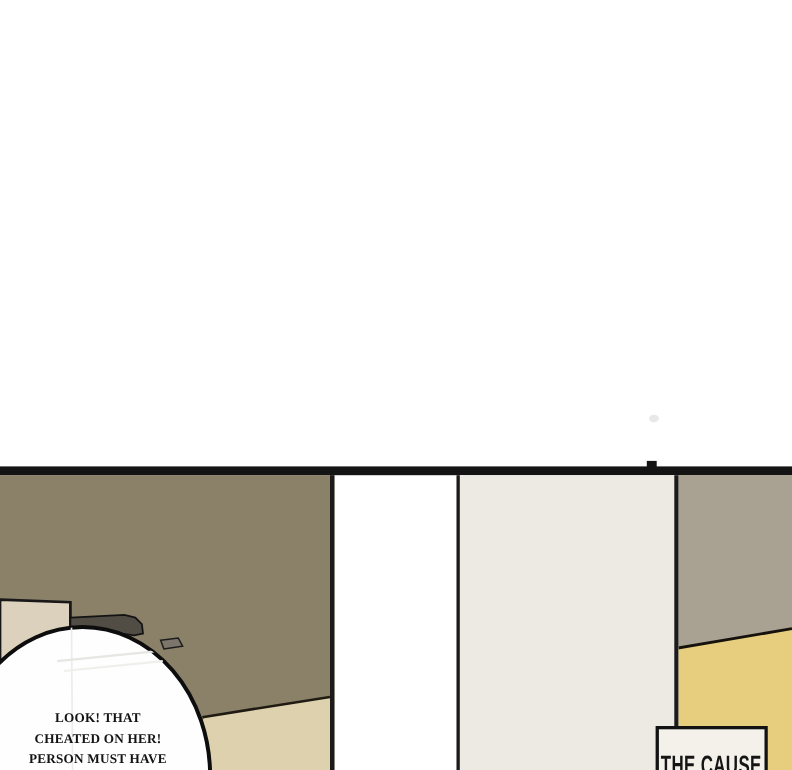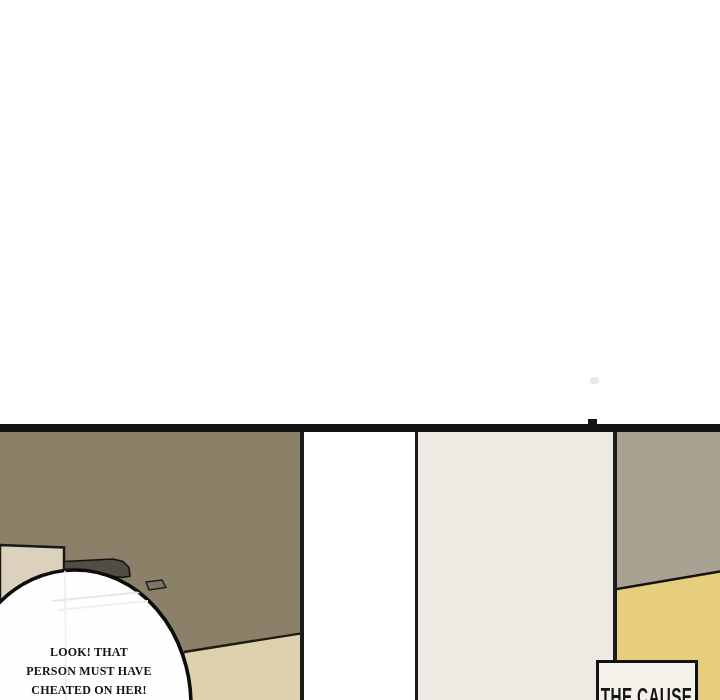--- a/index.html
+++ b/index.html
@@ -144,22 +144,22 @@
 
       <g clip-path="url(#bubbleClip)">
         <line x1="65" y1="570" x2="66" y2="700" stroke="#ececea" stroke-width="1.5"></line>
         <line x1="52" y1="601" x2="152" y2="591" stroke="#e6e6e3" stroke-width="2"></line>
         <line x1="58" y1="610" x2="148" y2="601" stroke="#efefec" stroke-width="2"></line>
       </g>
     </svg>
 
     <div class="bubble-text" style="position:absolute; left:0; top:211px;">
       <div>LOOK! THAT</div>
+      <div>CHEATED ON HER!</div>
       <div>PERSON MUST HAVE</div>
-      <div>CHEATED ON HER!</div>
     </div>
   </div>
 
   <div class="panel panel-2"></div>
 
   <div class="panel panel-3">
     <svg width="103" height="268" viewBox="617 432 103 268">
       <rect x="617" y="432" width="103" height="268" fill="#a9a191"></rect>
       <path d="M615,589 L720,571.5 L720,700 L615,700 Z" fill="#e7ce7e"></path>
       <line x1="614" y1="589.5" x2="720" y2="571.5" stroke="#15120d" stroke-width="2.6"></line>

